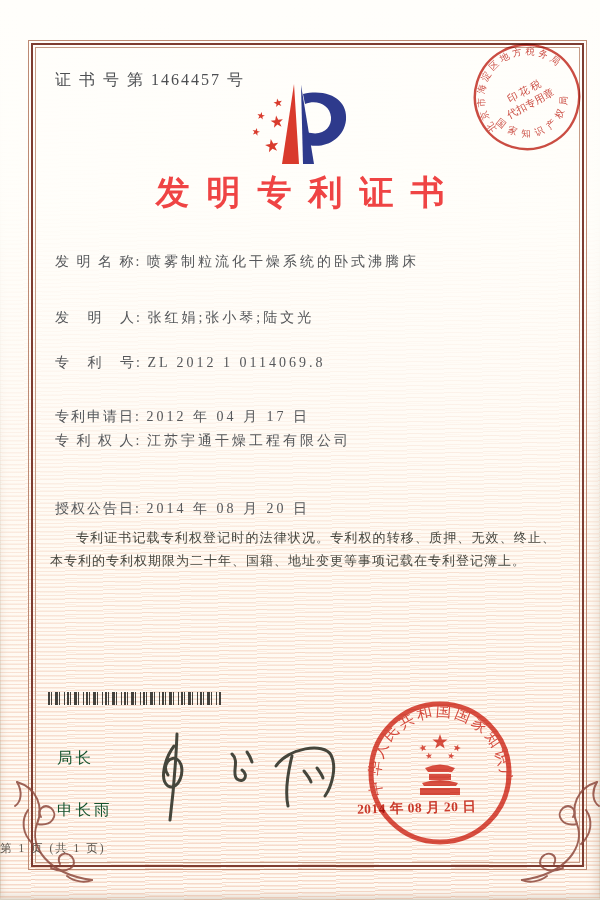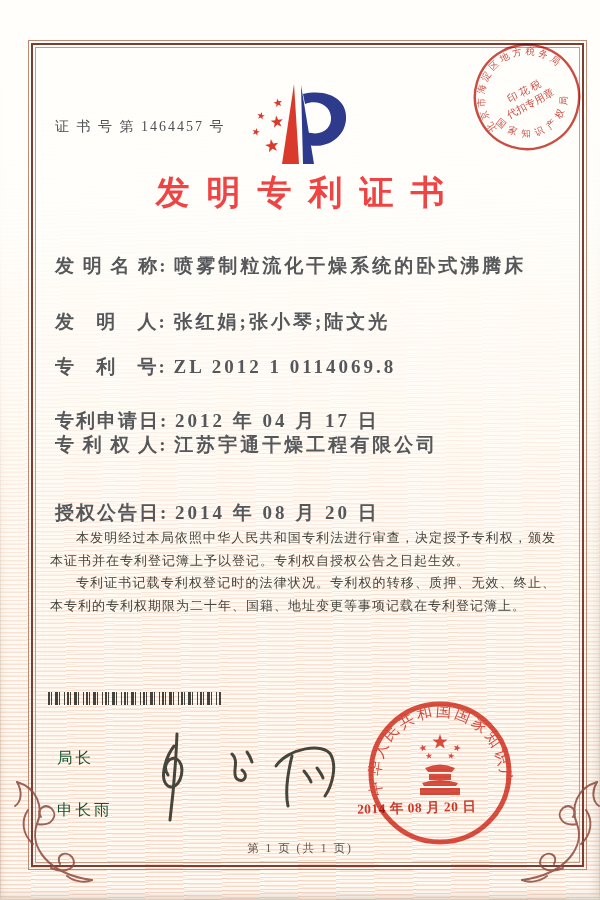--- a/index.html
+++ b/index.html
@@ -23,26 +23,26 @@
     position:absolute;inset:0;
     background:linear-gradient(to bottom,
       #fffefb 0%, rgba(255,254,250,.97) 22%, rgba(255,252,247,.82) 42%,
       rgba(255,250,242,.45) 62%, rgba(255,247,237,.15) 80%, rgba(255,245,233,0) 100%);
   }
   .frame-outer{position:absolute;left:28px;top:40px;right:13px;bottom:30px;border:1px solid #bd8a74;}
   .frame-inner{position:absolute;inset:2px;border:2px solid #7e3d31;}
   .frame-inner2{position:absolute;inset:2px;border:1px solid #c69c87;}
   .content{position:absolute;inset:0;color:#4a4a44;}
 
-  .cert-no{position:absolute;left:55px;top:70px;font-size:14px;letter-spacing:2px;color:#4d4f52;white-space:pre;margin-top:48px;}
+  .cert-no{position:absolute;left:55px;top:70px;font-size:16px;letter-spacing:2px;color:#4d4f52;white-space:pre;}
   .logo{position:absolute;left:233px;top:70px;}
   .title{position:absolute;left:40px;right:40px;top:170px;text-align:center;
          font-size:34px;font-weight:bold;color:#ef4444;letter-spacing:17px;text-indent:17px;}
 
-  .field-row{position:absolute;left:55px;right:40px;font-size:19px;color:#55575a;white-space:nowrap;font-weight:bold;}
+  .field-row{position:absolute;left:55px;right:40px;font-size:14px;color:#55575a;white-space:nowrap;}
   .field-label{white-space:pre;letter-spacing:2px;}
   .field-value{letter-spacing:3px;}
   .fr1{top:253px}.fr2{top:309px}.fr3{top:354px}.fr4{top:408px}.fr5{top:432px}.fr6{top:500px}
 
   .paras{position:absolute;left:50px;right:44px;top:527px;font-size:13px;line-height:22.5px;
          color:#46463f;letter-spacing:1px;text-align:justify;}
   .paras p{margin:0;text-indent:2em;}
 
   .barcode{position:absolute;left:48px;top:692px;width:173px;height:13px;
     background:repeating-linear-gradient(90deg,
@@ -55,21 +55,21 @@
 
   .signer{position:absolute;left:57px;top:748px;font-size:15.5px;color:#14532d;letter-spacing:3px;}
   .signer .name{display:block;margin-top:31px;}
   .signature{position:absolute;left:128px;top:726px;}
 
   .seal{position:absolute;left:365px;top:696px;mix-blend-mode:multiply;opacity:.95;}
   .seal-date{position:absolute;left:357px;top:799px;width:132px;font-size:13.5px;font-weight:bold;
              color:#cc3c2e;white-space:nowrap;letter-spacing:.5px;transform:rotate(-1.5deg);mix-blend-mode:multiply;}
   .tax-stamp{position:absolute;left:468px;top:38px;mix-blend-mode:multiply;opacity:.9;}
 
-  .footer{position:absolute;left:0;right:0;top:841px;text-align:center;font-size:11.5px;
+  .footer{position:absolute;left:0;right:0;top:841px;text-align:left;font-size:11.5px;
           color:#5c564e;letter-spacing:2px;}
 
   .flourish-l{position:absolute;left:7px;bottom:13px;}
   .flourish-r{position:absolute;right:-7px;bottom:13px;transform:scaleX(-1);}
 </style>
 </head>
 <body>
 
 <div class="page">
   <div class="waves"></div>
@@ -116,21 +116,20 @@
       <span class="field-label">专利申请日: </span><span class="field-value">2012 年 04 月 17 日</span>
     </div>
     <div class="field-row fr5">
       <span class="field-label">专 利 权 人: </span><span class="field-value">江苏宇通干燥工程有限公司</span>
     </div>
     <div class="field-row fr6">
       <span class="field-label">授权公告日: </span><span class="field-value">2014 年 08 月 20 日</span>
     </div>
 
     <div class="paras">
-      <p>本发明经过本局依照中华人民共和国专利法进行审查，决定授予专利权，颁发本证书并在专利登记簿上予以登记。专利权自授权公告之日起生效。</p>
       <p>专利证书记载专利权登记时的法律状况。专利权的转移、质押、无效、终止、本专利的专利权期限为二十年、国籍、地址变更等事项记载在专利登记簿上。</p>
     </div>
 
     <div class="barcode"></div>
 
     <div class="signer">
       <span>局长</span>
       <span class="name">申长雨</span>
     </div>
 

